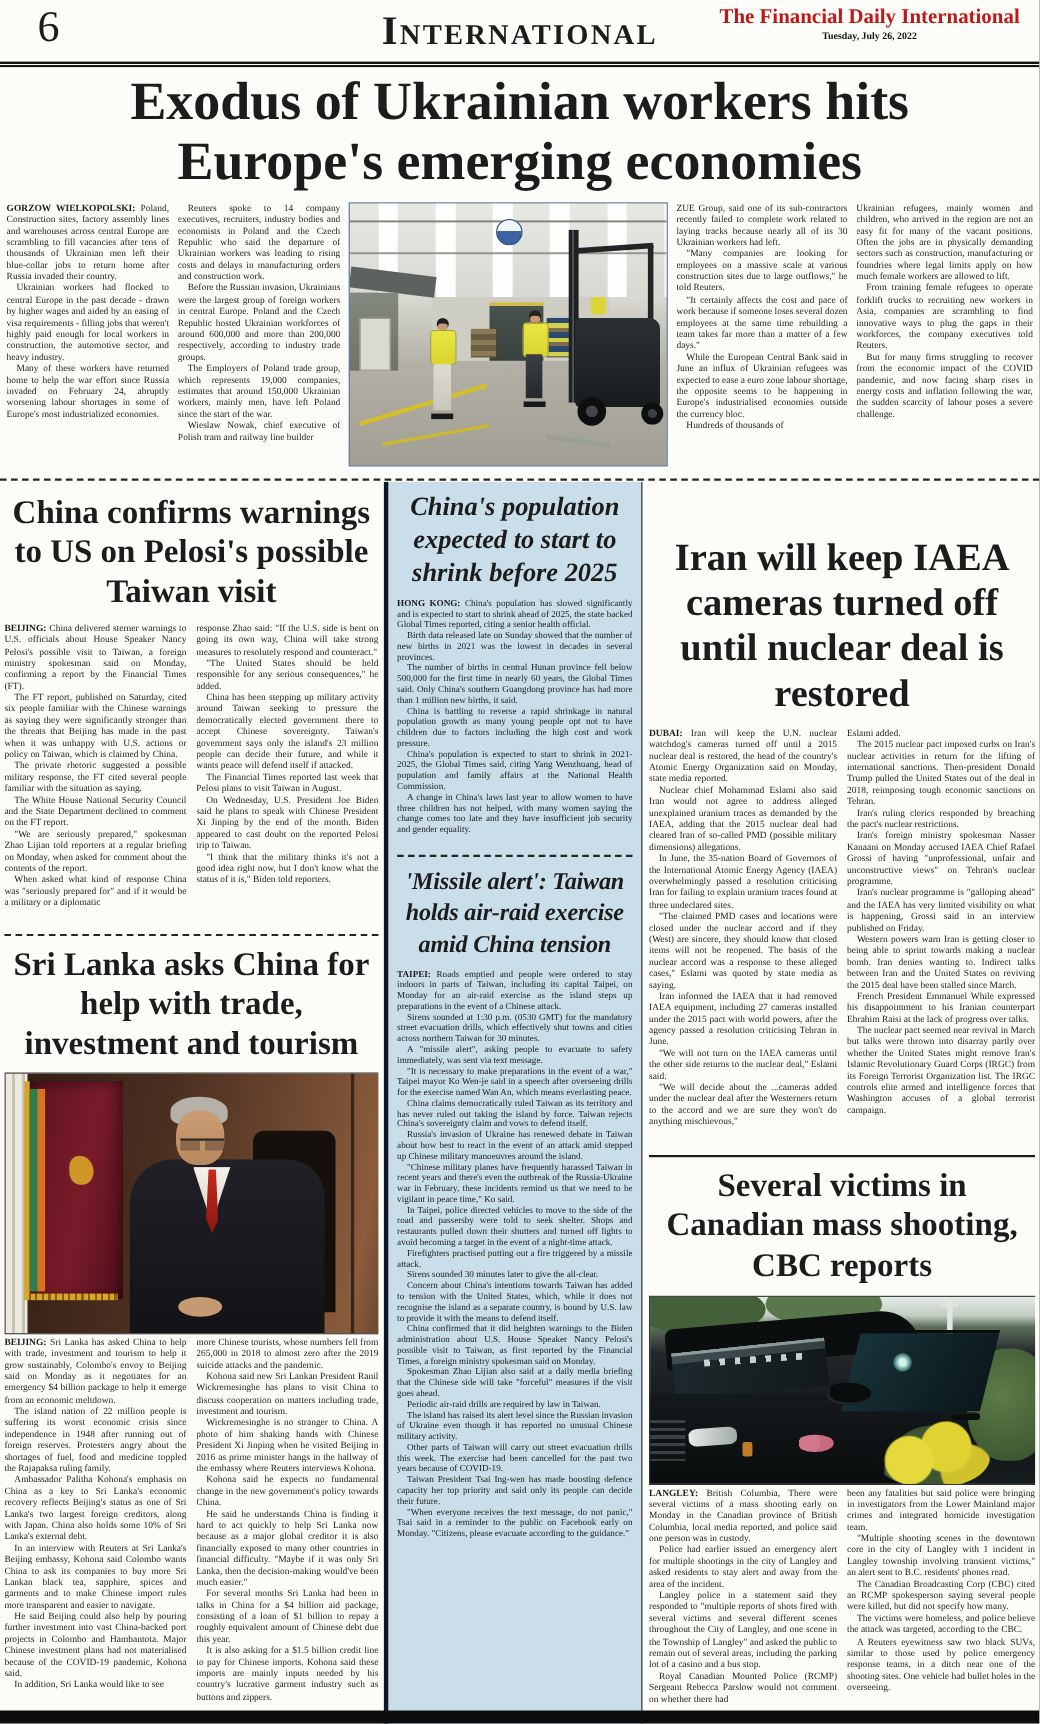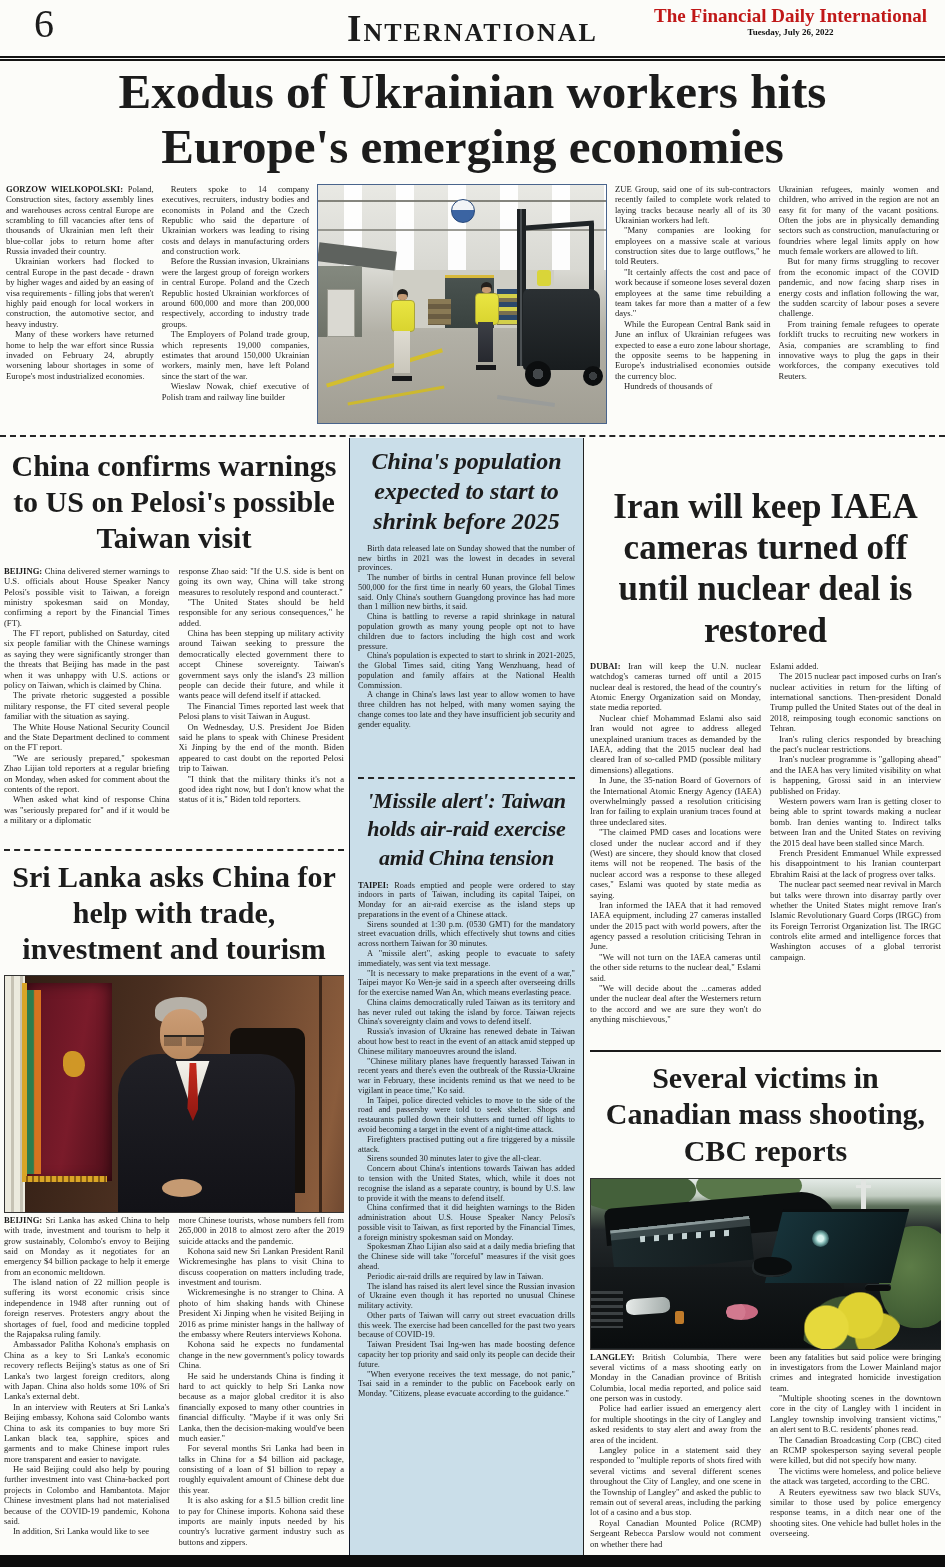--- a/index.html
+++ b/index.html
@@ -25,21 +25,21 @@
   .bodytext .p{margin:0;font-size:8.6px;line-height:1.21;text-align:justify;}
   .mid .bodytext .p{font-size:8.3px;line-height:1.18;}
   .p.ind{text-indent:9px;}
   .dl{font-weight:bold;}
   .twocol{display:flex;gap:9px;overflow:hidden;}
   .twocol .col{flex:1;overflow:hidden;}
   
   .grid{display:grid;grid-template-columns:349px 235px 361px;height:1130px;overflow:hidden;}
   .gcol{overflow:hidden;}
   .gleft{padding:2px 5px 0 4px;display:flex;flex-direction:column;}
-  .gmid{background:#cadee9;border-left:1px solid #0f172a;border-right:1px solid #222;
+  .gmid{background:#cadee9;border-left:4px solid #0f172a;border-right:1px solid #222;
         padding:2px 8px 0;display:flex;flex-direction:column;}
   .gright{padding:2px 4px 0 6px;display:flex;flex-direction:column;}
   h2{margin:0;text-align:center;font-weight:bold;}
   .h-pelosi{font-size:30px;line-height:1.2;padding:8px 2px 10px;}
   .h-srilanka{font-size:30px;line-height:1.2;padding:7px 2px 6px;font-family:Liberation Serif, serif;}
   .h-iran{font-size:35px;line-height:1.18;padding:6px 2px 10px;}
   .h-canada{font-size:30px;line-height:1.22;padding:8px 2px 6px;}
   .h-pop{font-size:24px;font-style:italic;line-height:1.25;padding:6px 2px 8px;}
   .h-missile{font-size:22px;font-style:italic;line-height:1.3;padding:7px 0 8px;letter-spacing:-0.2px;}
   .art-pelosi{height:408px;} .art-pelosi .twocol{height:284px;}
@@ -214,22 +214,22 @@
       <div>
           <p class="p ind">"Many companies are looking for employees on a massive scale at various construction sites due to large outflows," he told Reuters.</p>
           <p class="p ind">"It certainly affects the cost and pace of work because if someone loses several dozen employees at the same time rebuilding a team takes far more than a matter of a few days."</p>
           <p class="p ind">While the European Central Bank said in June an influx of Ukrainian refugees was expected to ease a euro zone labour shortage, the opposite seems to be happening in Europe's industrialised economies outside the currency bloc.</p>
           <p class="p ind">Hundreds of thousands of</p>
         </div>
     </div>
     <div class="col lc5">
       <p class="p">Ukrainian refugees, mainly women and children, who arrived in the region are not an easy fit for many of the vacant positions. Often the jobs are in physically demanding sectors such as construction, manufacturing or foundries where legal limits apply on how much female workers are allowed to lift.</p>
       <div>
+          <p class="p ind">From training female refugees to operate forklift trucks to recruiting new workers in Asia, companies are scrambling to find innovative ways to plug the gaps in their workforces, the company executives told Reuters.</p>
           <p class="p ind">But for many firms struggling to recover from the economic impact of the COVID pandemic, and now facing sharp rises in energy costs and inflation following the war, the sudden scarcity of labour poses a severe challenge.</p>
-          <p class="p ind">From training female refugees to operate forklift trucks to recruiting new workers in Asia, companies are scrambling to find innovative ways to plug the gaps in their workforces, the company executives told Reuters.</p>
         </div>
     </div>
   </section>
   <div class="rule-dash"></div>
 
   <main class="grid">
 
     <section class="gcol gleft">
       <article class="art-pelosi bodytext">
         <h2 class="h-pelosi">China confirms warnings to US on Pelosi's possible Taiwan visit</h2>
@@ -297,20 +297,21 @@
                 <p class="p ind">It is also asking for a $1.5 billion credit line to pay for Chinese imports. Kohona said these imports are mainly inputs needed by his country's lucrative garment industry such as buttons and zippers.</p>
               </div>
           </div>
         </div>
       </article>
     </section>
 
     <section class="gcol gmid mid">
       <article class="art-pop bodytext">
         <h2 class="h-pop">China's population expected to start to shrink before 2025</h2>
+        <p class="p"><b class="dl">HONG KONG:</b> <span>China's population has slowed significantly and is expected to start to shrink ahead of 2025, the state backed Global Times reported, citing a senior health official.</span></p>
         <div>
             <p class="p ind">Birth data released late on Sunday showed that the number of new births in 2021 was the lowest in decades in several provinces.</p>
             <p class="p ind">The number of births in central Hunan province fell below 500,000 for the first time in nearly 60 years, the Global Times said. Only China's southern Guangdong province has had more than 1 million new births, it said.</p>
             <p class="p ind">China is battling to reverse a rapid shrinkage in natural population growth as many young people opt not to have children due to factors including the high cost and work pressure.</p>
             <p class="p ind">China's population is expected to start to shrink in 2021-2025, the Global Times said, citing Yang Wenzhuang, head of population and family affairs at the National Health Commission.</p>
             <p class="p ind">A change in China's laws last year to allow women to have three children has not helped, with many women saying the change comes too late and they have insufficient job security and gender equality.</p>
           </div>
       </article>
       <div class="rule-dash"></div>
       <article class="art-missile bodytext">
@@ -351,20 +352,21 @@
                 <p class="p ind">Iran informed the IAEA that it had removed IAEA equipment, including 27 cameras installed under the 2015 pact with world powers, after the agency passed a resolution criticising Tehran in June.</p>
                 <p class="p ind">"We will not turn on the IAEA cameras until the other side returns to the nuclear deal," Eslami said.</p>
                 <p class="p ind">"We will decide about the ...cameras added under the nuclear deal after the Westerners return to the accord and we are sure they won't do anything mischievous,"</p>
               </div>
           </div>
           <div class="col">
             <p class="p">Eslami added.</p>
             <div>
                 <p class="p ind">The 2015 nuclear pact imposed curbs on Iran's nuclear activities in return for the lifting of international sanctions. Then-president Donald Trump pulled the United States out of the deal in 2018, reimposing tough economic sanctions on Tehran.</p>
                 <p class="p ind">Iran's ruling clerics responded by breaching the pact's nuclear restrictions.</p>
+                <p class="p ind">Iran's foreign ministry spokesman Nasser Kanaani on Monday accused IAEA Chief Rafael Grossi of having "unprofessional, unfair and unconstructive views" on Tehran's nuclear programme.</p>
                 <p class="p ind">Iran's nuclear programme is "galloping ahead" and the IAEA has very limited visibility on what is happening, Grossi said in an interview published on Friday.</p>
                 <p class="p ind">Western powers warn Iran is getting closer to being able to sprint towards making a nuclear bomb. Iran denies wanting to. Indirect talks between Iran and the United States on reviving the 2015 deal have been stalled since March.</p>
                 <p class="p ind">French President Emmanuel While expressed his disappointment to his Iranian counterpart Ebrahim Raisi at the lack of progress over talks.</p>
                 <p class="p ind">The nuclear pact seemed near revival in March but talks were thrown into disarray partly over whether the United States might remove Iran's Islamic Revolutionary Guard Corps (IRGC) from its Foreign Terrorist Organization list. The IRGC controls elite armed and intelligence forces that Washington accuses of a global terrorist campaign.</p>
               </div>
           </div>
         </div>
       </article>
       <div class="rule-solid"></div>
       <article class="art-canada bodytext">

